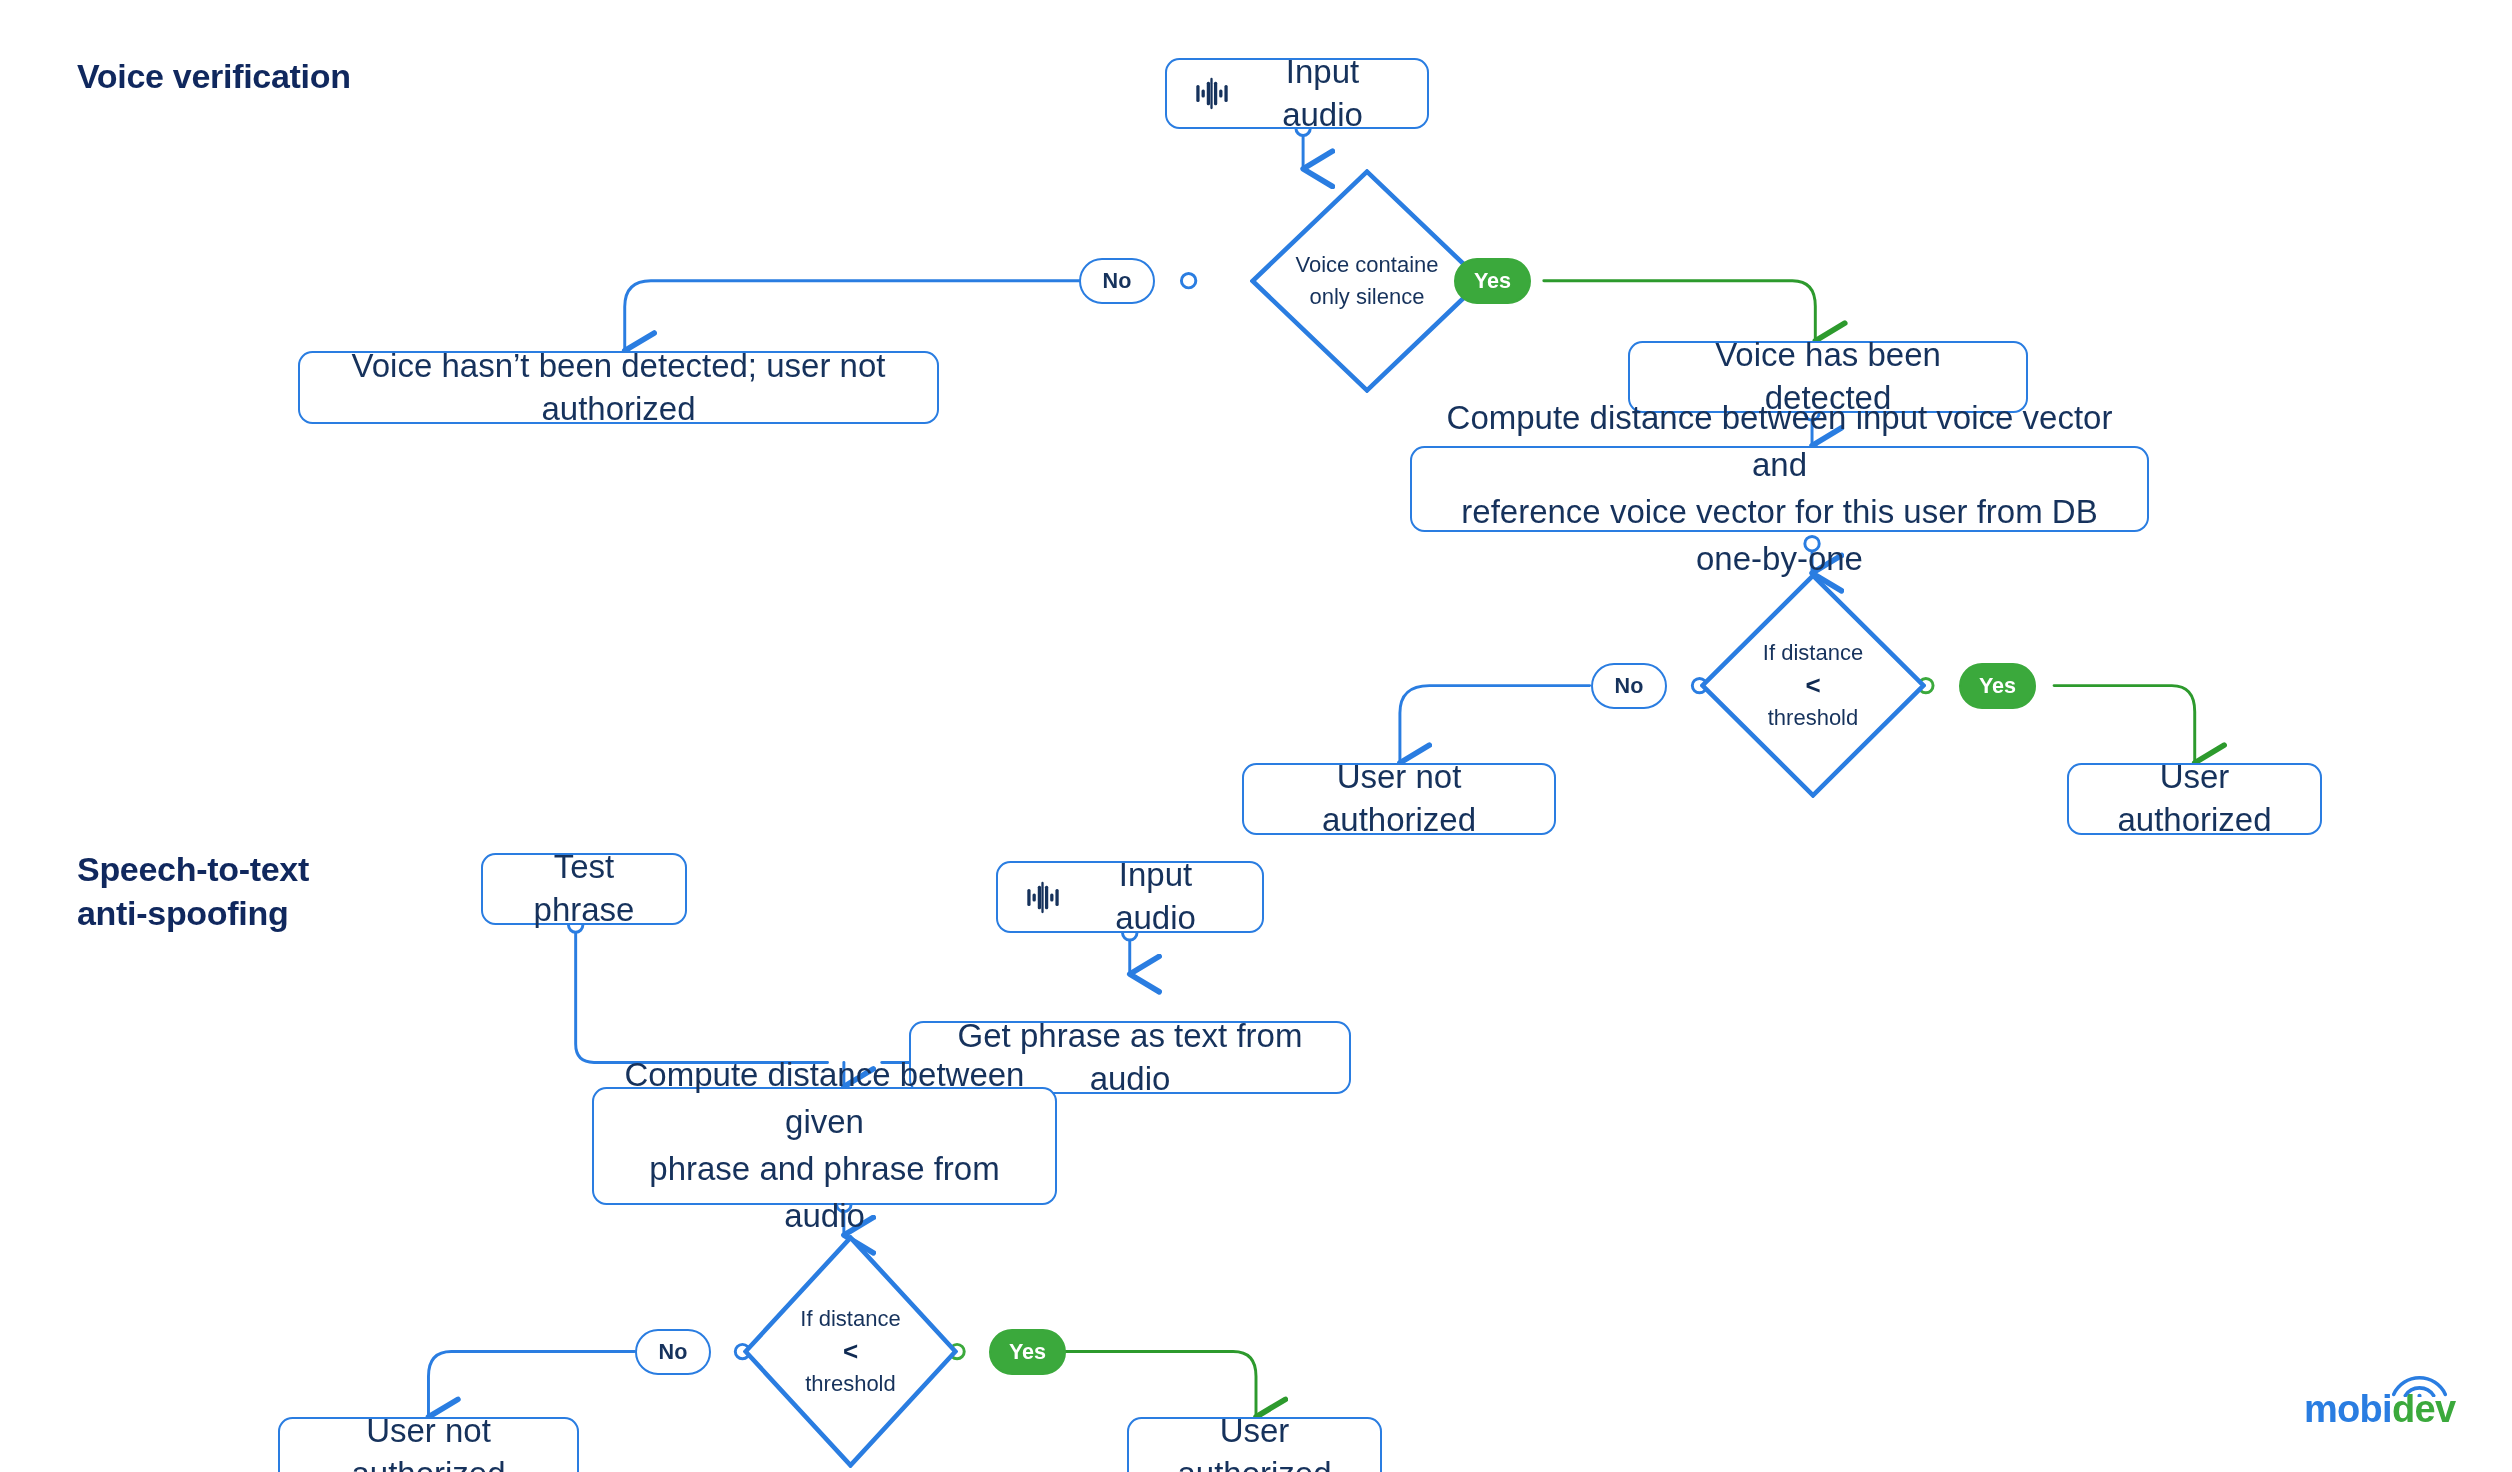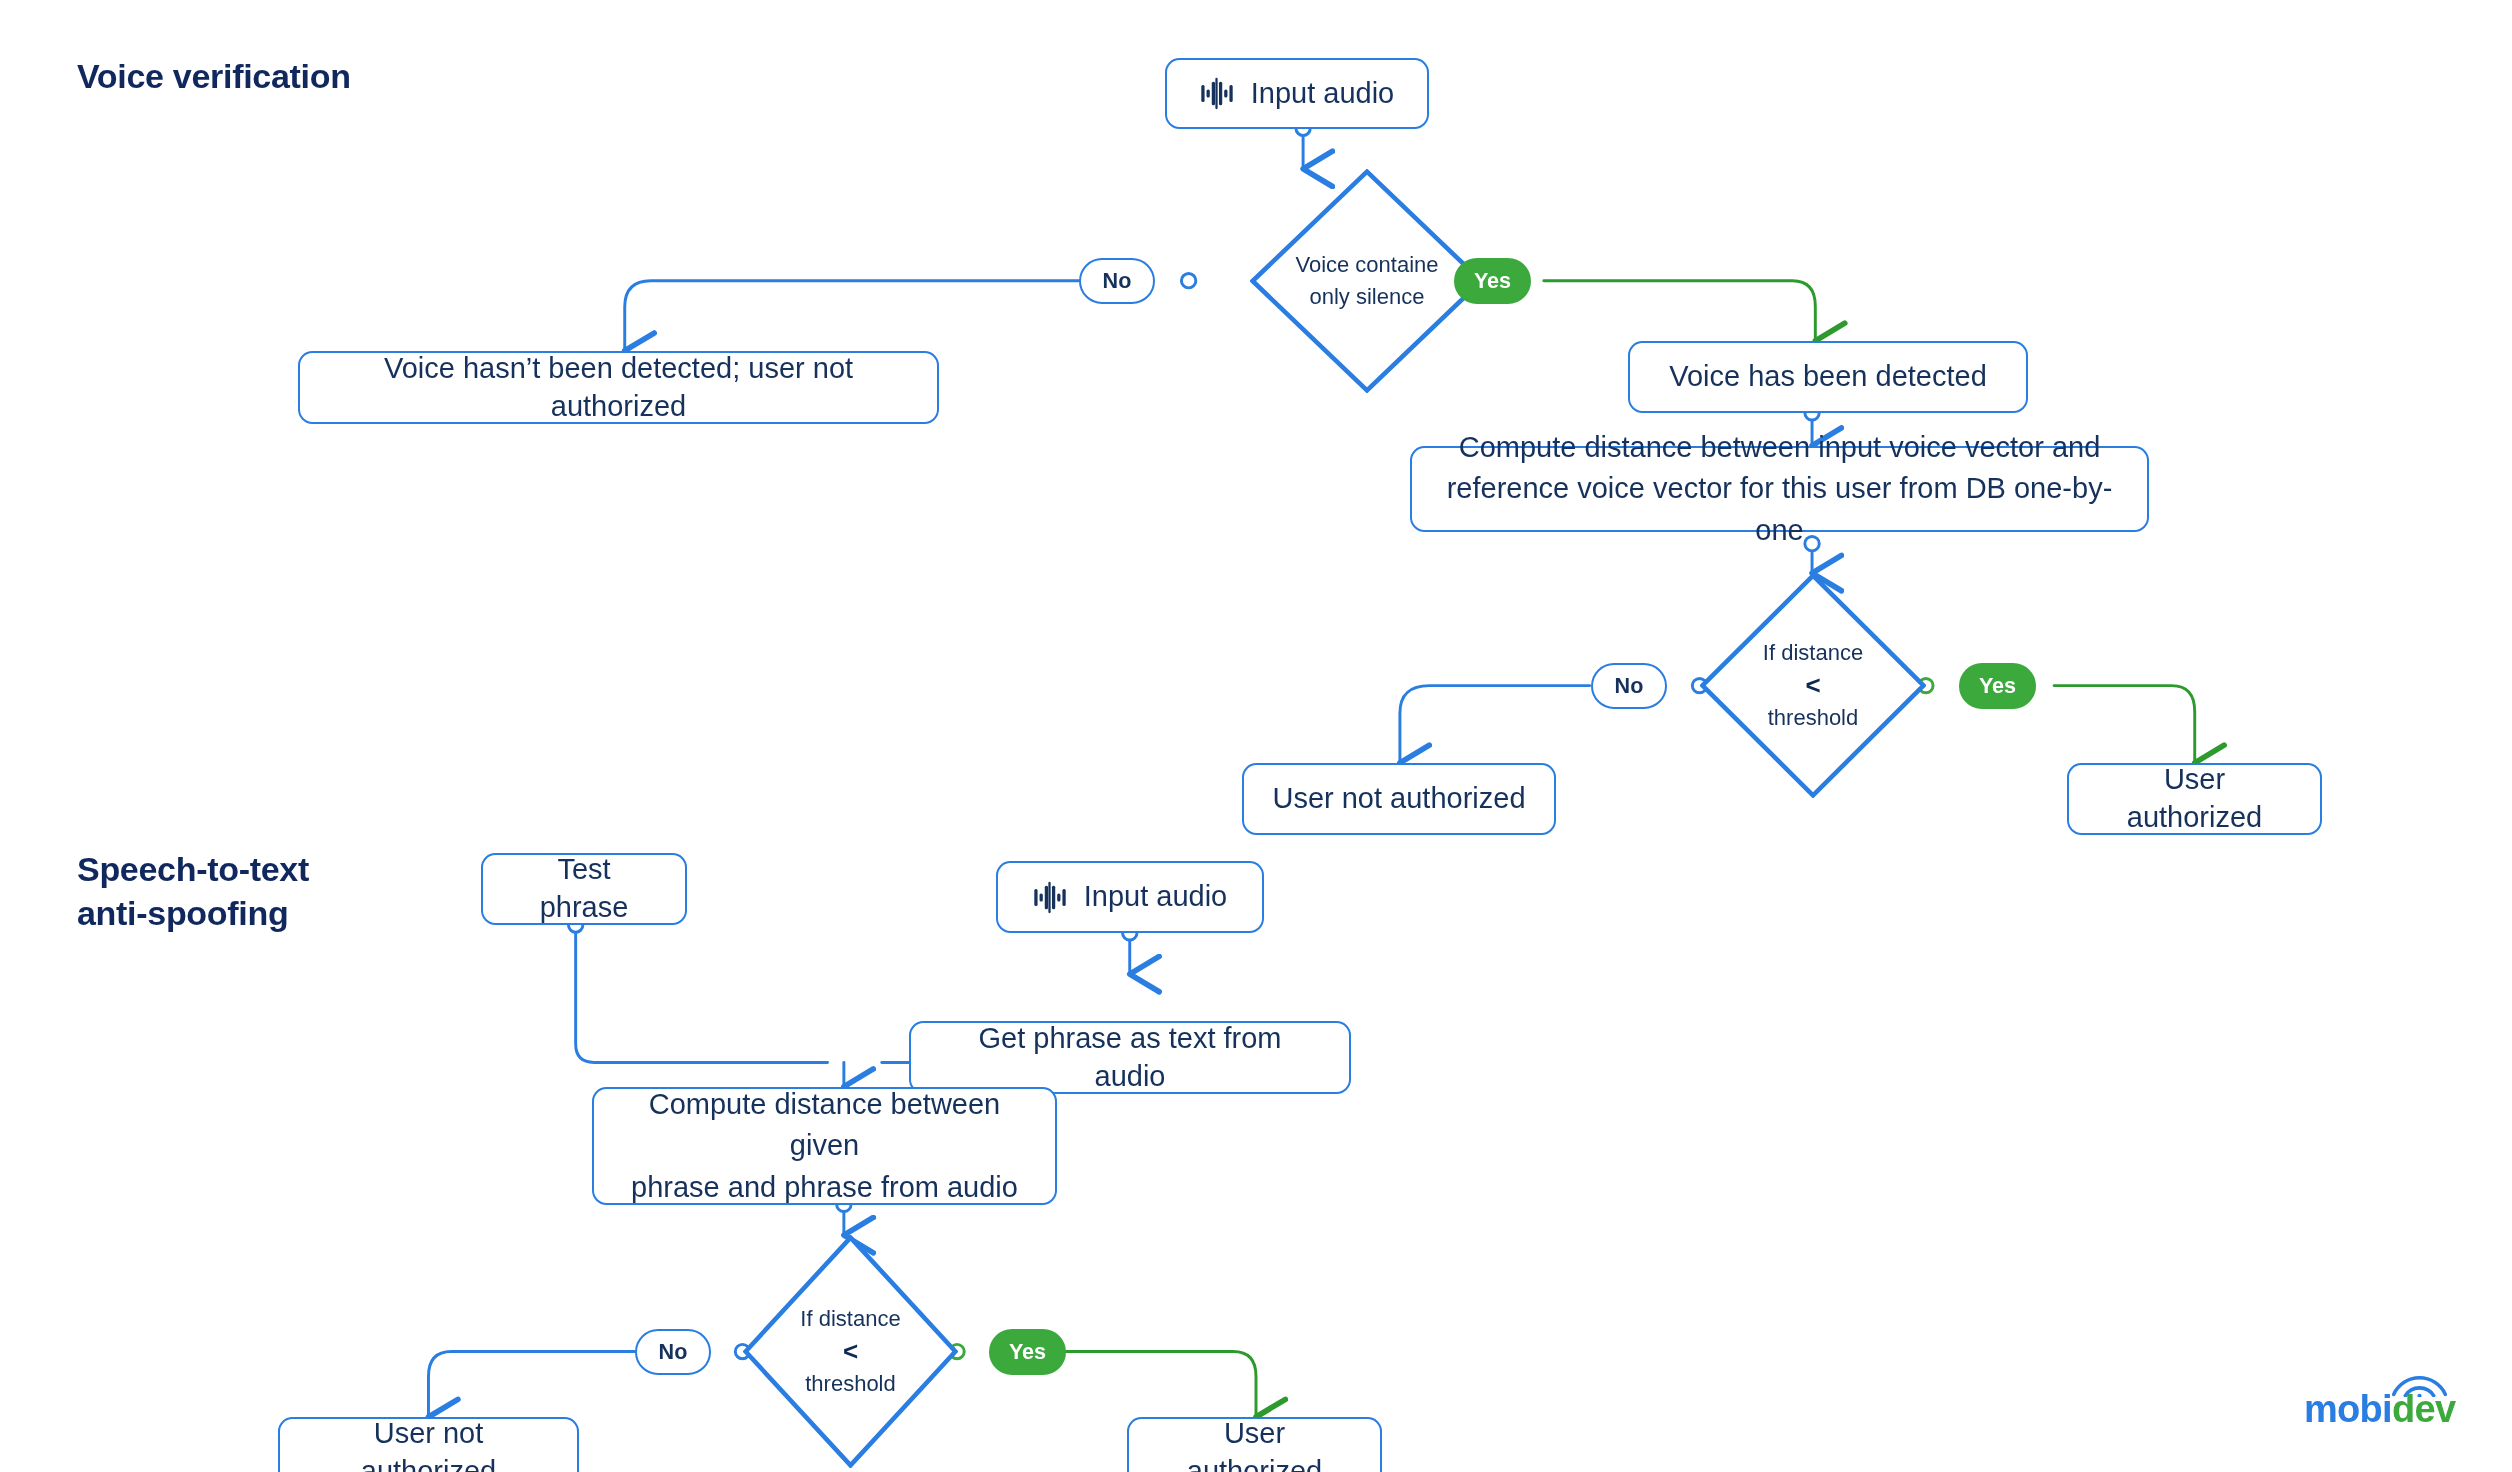--- a/index.html
+++ b/index.html
@@ -23,21 +23,21 @@
     white-space:pre-line;
   }
 
   .node{
     position:absolute;
     box-sizing:border-box;
     border:2.6px solid #2a7de1;
     border-radius:14.4px;
     background:#ffffff;
     color:#16325c;
-    font-size:29px;
+    font-size:33px;
     line-height:1.3;
     display:flex;
     align-items:center;
     justify-content:center;
     text-align:center;
     padding:0 28px;
   }
   .node.multiline{line-height:1.42;}
 
   .node .ico{

